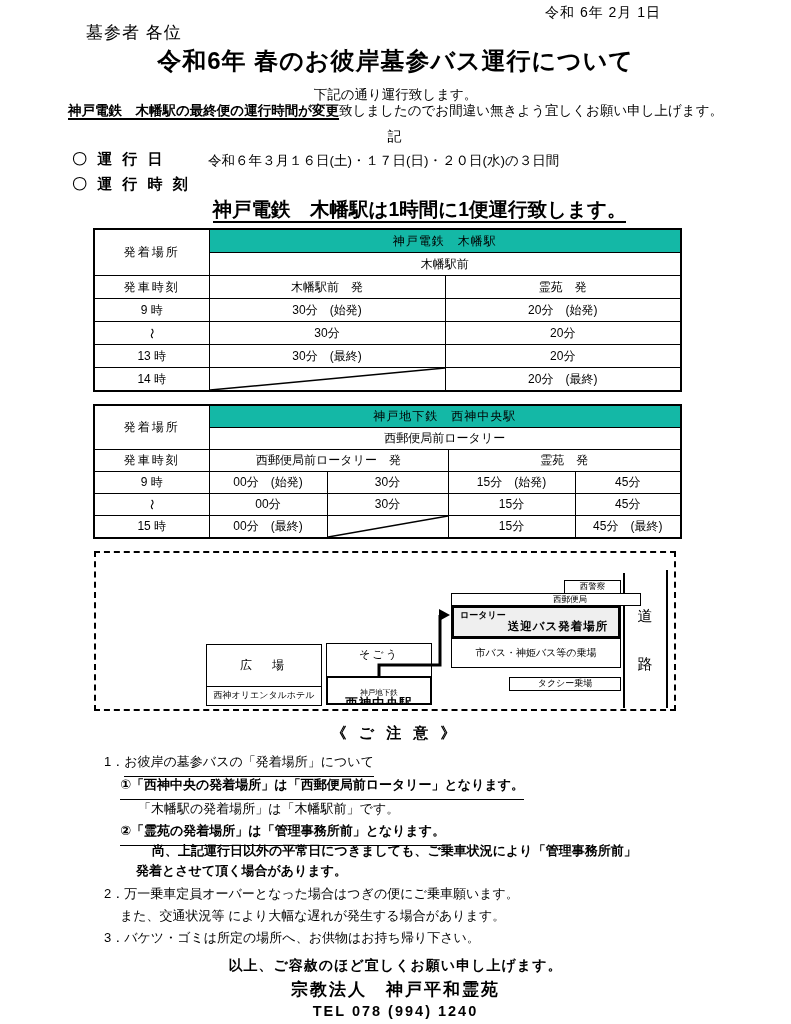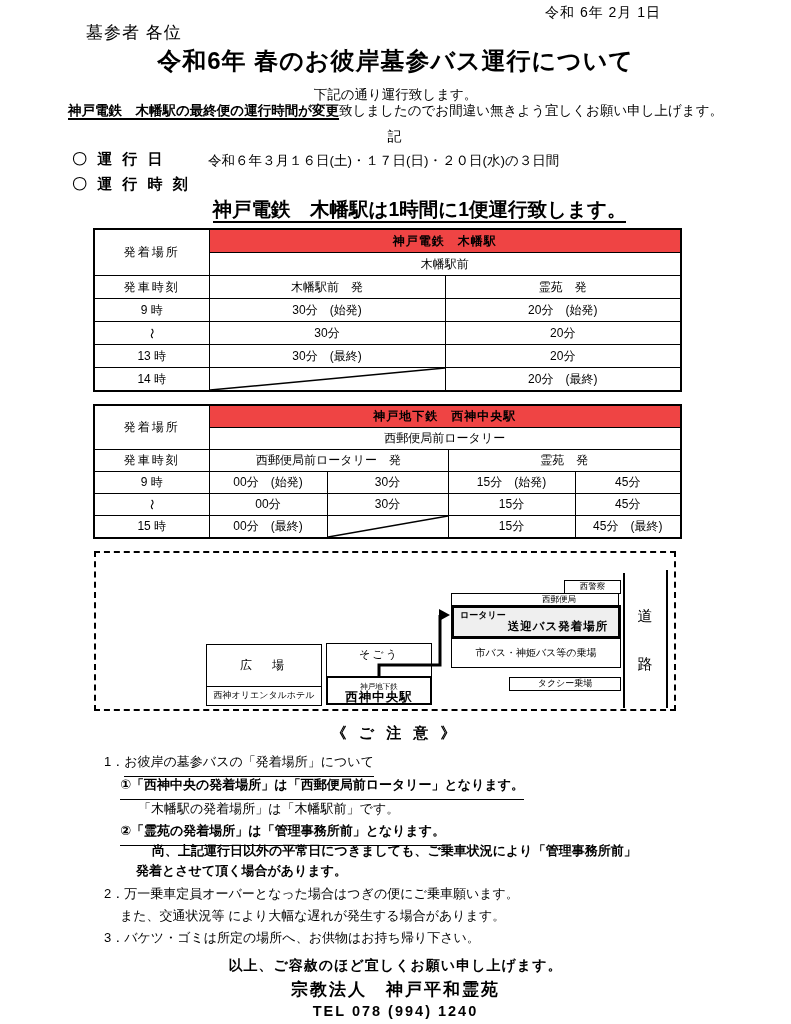--- a/index.html
+++ b/index.html
@@ -23,48 +23,48 @@
   .headline{top:196px;font-size:19.5px;font-weight:bold;margin-left:48px;}
   .headline span{border-bottom:2px solid #000;padding-bottom:1px;}
 
   
   table.tt{border-collapse:collapse;position:absolute;left:93px;table-layout:fixed;
            border:2px solid #000;}
   table.tt td{border:1px solid #000;font-size:12px;text-align:center;padding:0;
               overflow:hidden;white-space:nowrap;}
   table.t1{top:228px;}  table.t1 td{height:22px;}
   table.t2{top:404px;}  table.t2 td{height:21px;}
-  td.station-hdr{background:#ef4444;font-weight:bold;border-bottom:1px dashed #777;
+  td.station-hdr{background:#14b8a6;font-weight:normal;border-bottom:1px dashed #777;
                  letter-spacing:1px;}
   td.label{letter-spacing:2px;}
   td.dot{border-left:1px dotted #777;}
   td.diag{position:relative;padding:0;}
   td.diag svg{position:absolute;left:0;top:0;width:100%;height:100%;display:block;}
   .tilde-mark{display:inline-block;transform:rotate(90deg);font-size:11px;}
 
   
   .map{position:absolute;left:94px;top:551px;width:578px;height:156px;
        border:2px dashed #000;}
   .map-title{position:absolute;left:16px;top:7px;font-size:13px;letter-spacing:1px;}
   .mbox{position:absolute;border:1.5px solid #000;background:#fff;text-align:center;
         box-sizing:border-box;overflow:hidden;}
   .b-police{left:468px;top:27px;width:57px;height:14px;font-size:8.5px;line-height:11px;}
-  .b-post{left:355px;top:40px;width:168px;height:13px;font-size:8.5px;line-height:10px;padding-left:48px;}
+  .b-post{left:355px;top:40px;width:190px;height:13px;font-size:8.5px;line-height:10px;padding-left:48px;}
   .b-rotary{left:355px;top:52px;width:170px;height:34px;border:3px solid #000;background:#efefef;}
   .rotary-l1{position:absolute;left:6px;top:1px;font-size:9px;font-weight:bold;}
   .rotary-l2{position:absolute;left:0;right:0;bottom:2px;font-size:11.5px;font-weight:bold;
              text-align:center;letter-spacing:1px;margin-left:44px;}
   .b-citybus{left:355px;top:85px;width:170px;height:30px;font-size:10px;line-height:27px;}
   .b-taxi{left:413px;top:124px;width:112px;height:14px;font-size:9px;line-height:11px;}
   .b-plaza{left:110px;top:91px;width:116px;height:62px;}
   .plaza-top{height:41px;line-height:41px;font-size:12px;letter-spacing:4px;}
   .plaza-bottom{border-top:1.5px solid #000;height:17px;line-height:17px;font-size:9px;}
   .b-sogo{left:230px;top:90px;width:106px;height:42px;font-size:11px;line-height:21px;letter-spacing:2px;}
   .b-station{left:230px;top:123px;width:106px;height:29px;border-width:2px;}
-  .station-l1{font-size:7.5px;line-height:9px;margin-top:4px;}
+  .station-l1{font-size:7.5px;line-height:9px;margin-top:10px;}
   .station-l2{font-size:12.5px;font-weight:bold;line-height:13px;letter-spacing:1px;}
   .road-line{position:absolute;width:2px;background:#000;}
   .rl1{left:527px;top:20px;height:135px;}
   .rl2{left:570px;top:17px;height:138px;}
   .road-char{position:absolute;left:536px;width:26px;text-align:center;font-size:15px;}
   .rc-top{top:54px;} .rc-bottom{top:102px;}
   .map-arrow{position:absolute;left:0;top:0;pointer-events:none;}
 
   
   .notes-hdr{top:724px;font-size:15px;font-weight:bold;letter-spacing:4px;}

